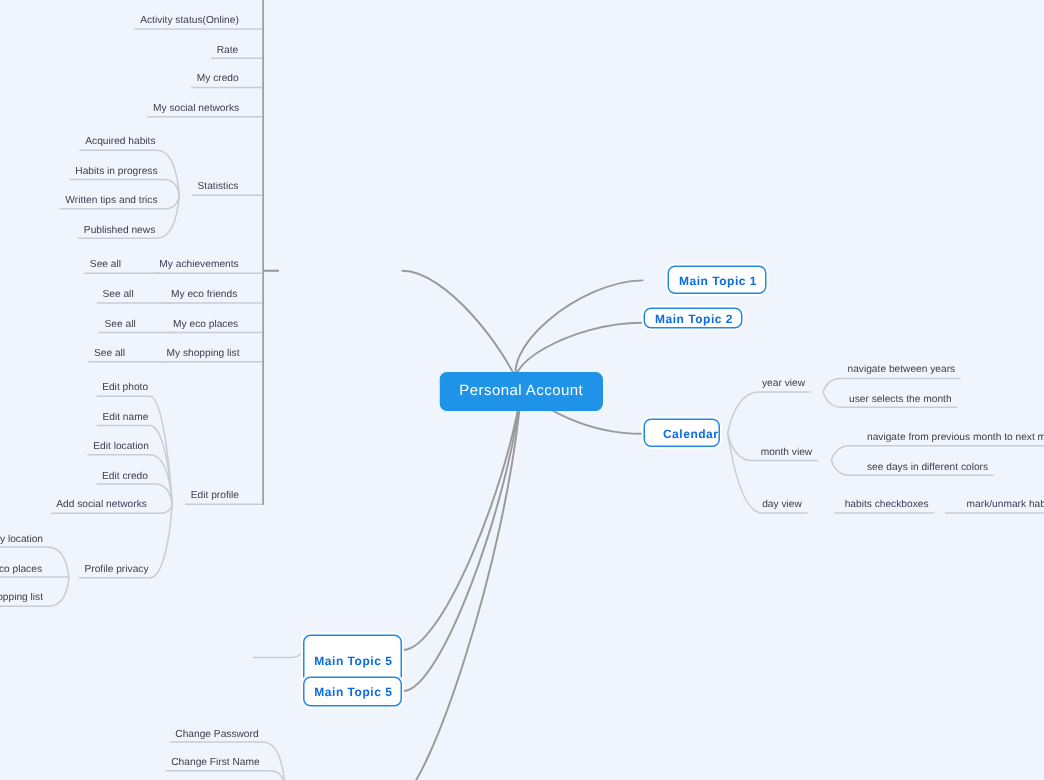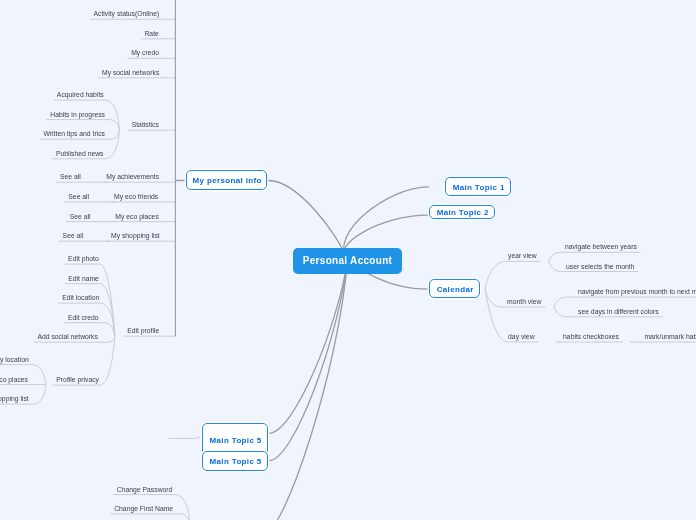--- a/index.html
+++ b/index.html
@@ -3,21 +3,21 @@
 <meta charset="utf-8">
 <title>Mind map</title>
 <style>
   html,body{margin:0;padding:0;}
   body{width:696px;height:520px;overflow:hidden;background:#f0f4fd;
        font-family:"Liberation Sans",sans-serif;}
   #stage{position:relative;width:696px;height:520px;overflow:hidden;}
   #wires{position:absolute;left:0;top:0;width:696px;height:520px;}
   .node{position:absolute;box-sizing:border-box;display:flex;align-items:center;justify-content:center;
         white-space:nowrap;-webkit-font-smoothing:antialiased;transform:translateZ(0);}
-  .root{background:#1e93e8;color:#fff;border-radius:5px;font-weight:bold;font-size:10px;letter-spacing:.3px;}
+  .root{background:#1e93e8;color:#fff;border-radius:5px;font-weight:normal;font-size:10px;letter-spacing:.3px;}
   .topic{background:#fff;border:1.5px solid #2189e8;color:#0b6ce0;border-radius:5px;font-weight:bold;
          font-size:8px;letter-spacing:.35px;box-shadow:0 0 0 1.3px #ffffff;padding-top:1px;padding-left:1.4px;}
   .leaf{position:absolute;font-size:6.8px;color:#3a4150;white-space:nowrap;line-height:8px;
         -webkit-font-smoothing:antialiased;transform:translateZ(0);}
 </style>
 </head>
 <body>
 
 <div id="stage">
   <svg id="wires">
@@ -66,30 +66,27 @@
       <path d="M 428.4 186.9 C 388.0 186.9 327.9 233.6 347.5 260.5" fill="none" stroke="#9a9a9a" stroke-width="1.3" stroke-linecap="round"></path>
       <path d="M 427.8 215.2 C 380.2 215.2 328.8 245.8 347.5 260.5" fill="none" stroke="#9a9a9a" stroke-width="1.3" stroke-linecap="round"></path>
       <path d="M 428.3 289.2 C 388.6 289.2 361.4 270.4 347.5 260.5" fill="none" stroke="#9a9a9a" stroke-width="1.3" stroke-linecap="round"></path>
       <path d="M 269.0 433.3 C 293.6 433.3 337.1 328.4 347.5 260.5" fill="none" stroke="#9a9a9a" stroke-width="1.3" stroke-linecap="round"></path>
       <path d="M 269.0 460.7 C 293.7 460.7 338.7 337.3 347.5 260.5" fill="none" stroke="#9a9a9a" stroke-width="1.3" stroke-linecap="round"></path>
       <path d="M 266.0 532.0 C 283.7 532.0 337.9 375.0 347.5 260.5" fill="none" stroke="#9a9a9a" stroke-width="1.3" stroke-linecap="round"></path>
     </svg>
 <div class="node root" style="left: 293px; top: 247.5px; width: 109px; height: 26px;">
       <span>Personal Account</span>
     </div>
-    <div class="node topic" style="left: 186px; top: 170px; width: 81px; height: 20px;">
-      <span>My personal info</span>
-    </div>
     <div class="node topic" style="left: 429px; top: 177px; width: 66px; height: 19px; margin-left: 16px;">
       <span>Main Topic 1</span>
     </div>
     <div class="node topic" style="left: 429px; top: 205px; width: 66px; height: 14px;">
       <span>Main Topic 2</span>
     </div>
-    <div class="node topic" style="left: 429px; top: 279px; width: 51px; height: 19px;">
+    <div class="node topic" style="left: 429px; top: 279px; width: 51px; height: 19px; justify-content: flex-end;">
       <span>Calendar</span>
     </div>
     <div class="node topic" style="left: 201.8px; top: 423.1px; width: 66.2px; height: 34px;">
       <span>Main Topic 5</span>
     </div>
     <div class="node topic" style="left: 201.8px; top: 451.4px; width: 66.2px; height: 19.5px;">
       <span>Main Topic 5</span>
     </div>
     <div class="leaf" style="right: 536.8px; top: 10.3px; text-align: right;">Activity status(Online)</div>
     <div class="leaf" style="right: 537.2px; top: 29.8px; text-align: right;">Rate</div>

